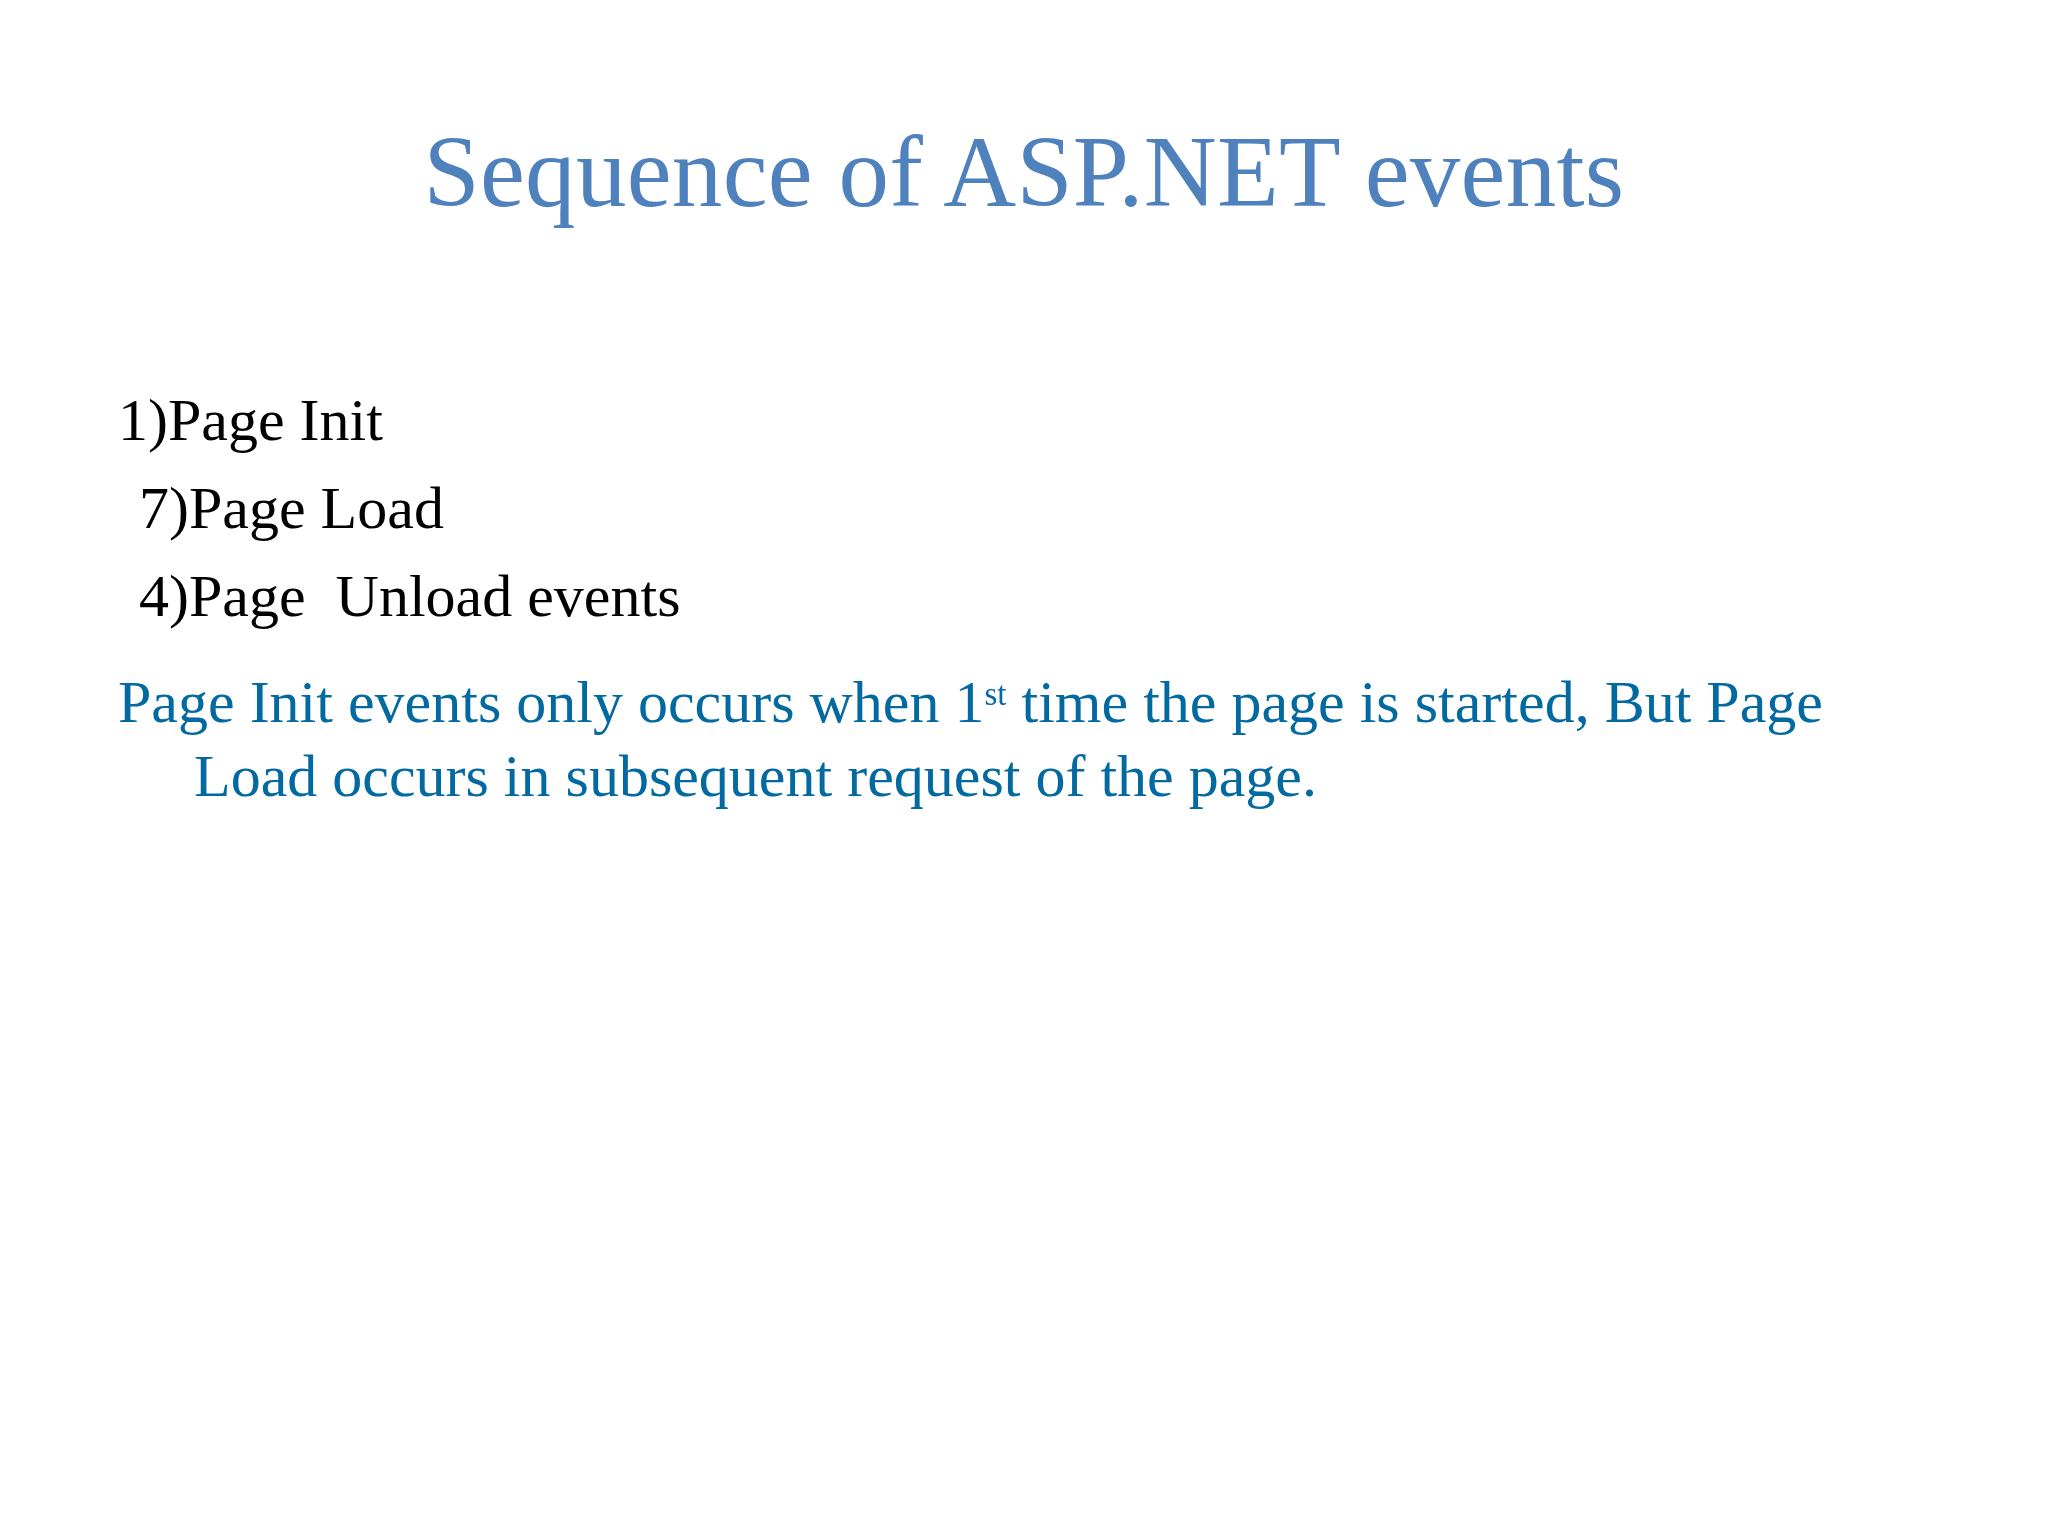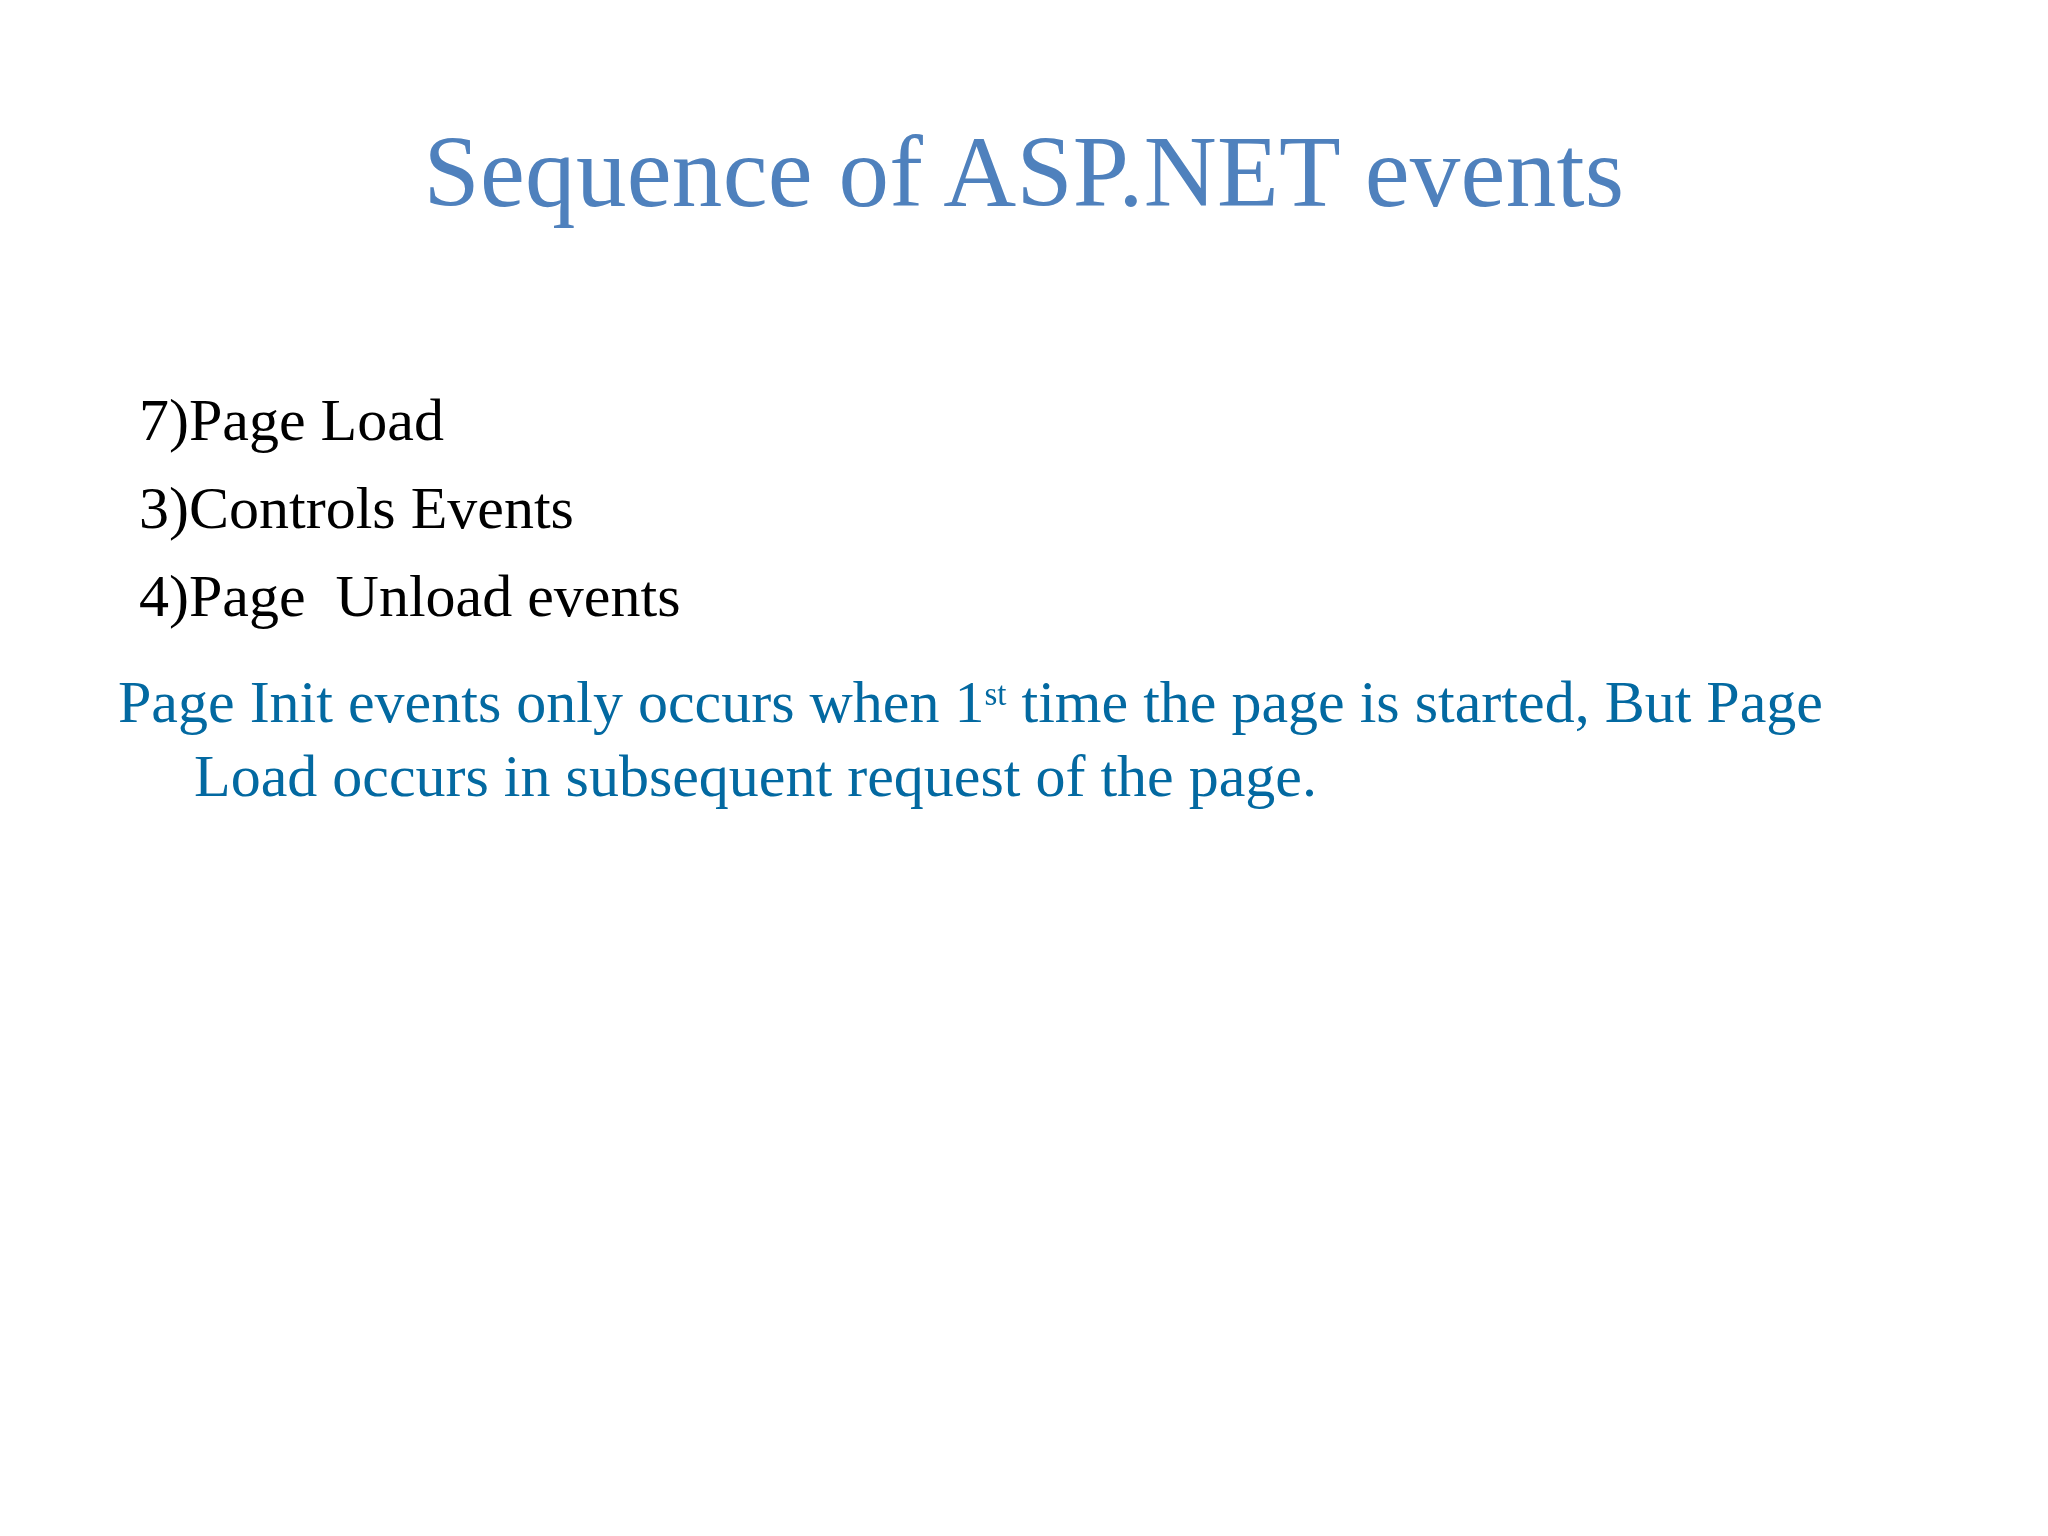--- a/index.html
+++ b/index.html
@@ -89,22 +89,22 @@
 
 <div class="slide">
 
   <div class="title-block">
     <h1 class="slide-title">Sequence of ASP.NET events</h1>
   </div>
 
   <div class="body-block">
 
     <ul class="numbered-list">
+      <li class="numbered-item indent-0">1)Page Init</li>
       <li class="numbered-item indent-1">7)Page Load</li>
-      <li class="numbered-item indent-1">3)Controls Events</li>
       <li class="numbered-item indent-1">4)Page  Unload events</li>
     </ul>
 
     <p class="para first-para"><span>Page Init events only occurs when 1</span><sup class="ordinal">st</sup><span> time the page is started, But Page Load occurs in subsequent request of the page.</span></p>
 
 
   </div>
 
 </div>
 

